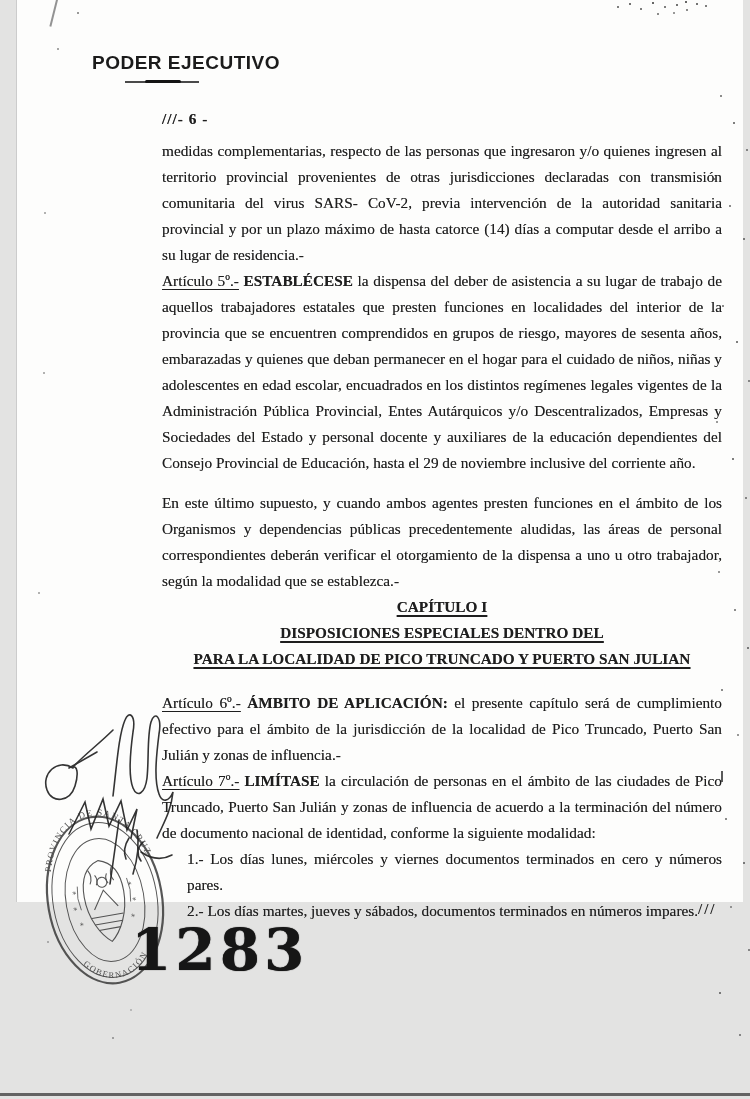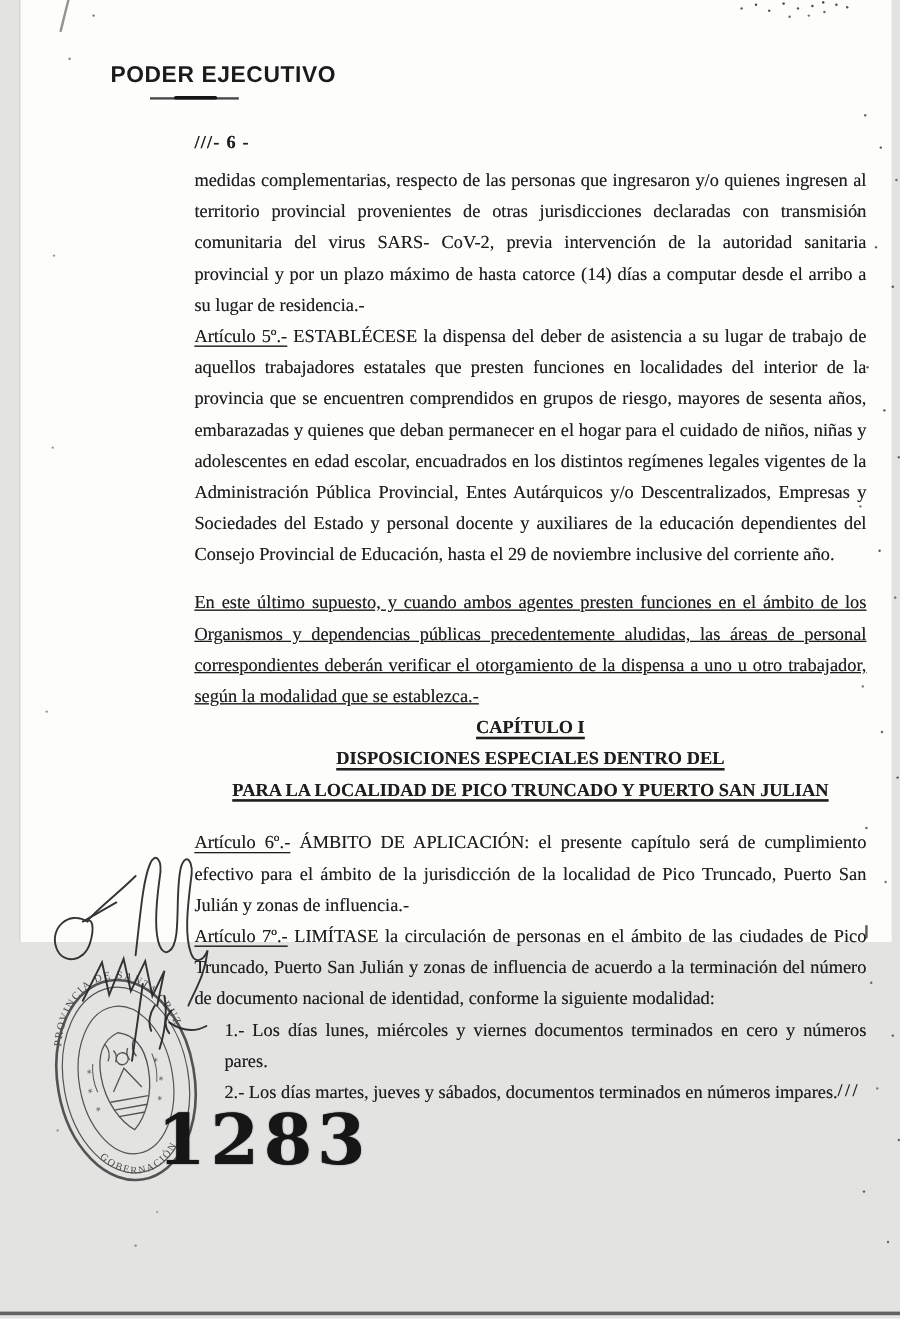--- a/index.html
+++ b/index.html
@@ -2,21 +2,21 @@
 <html><head>
 <meta charset="utf-8">
 <style>
   html,body { margin:0; padding:0; }
   .stage {
     position:relative; width:750px; height:1099px; overflow:hidden;
     background:#e3e3e2;
     font-family:"Liberation Serif","DejaVu Serif",serif;
   }
   .paper {
-    position:absolute; left:16px; top:0; width:726px; height:785px;
+    position:absolute; left:16px; top:0; width:726px; height:902px;
     background:#fdfdfc; border-left:1px solid #cccccc;
   }
   .bottom-edge {
     position:absolute; left:0; top:1093px; width:750px; height:3px;
     background:#636363;
   }
   
   .hdr {
     position:absolute; left:75px; top:52px;
     font-family:"Liberation Sans","DejaVu Sans",sans-serif;
@@ -27,27 +27,27 @@
   
   .col {
     position:absolute; left:145px; top:106px; width:560px;
     font-size:15.3px; line-height:26px; color:#1e1e1e;
     text-align:justify;
     text-shadow:0 0 .4px rgba(0,0,0,.5);
   }
   .col p { margin:0; }
   .marker { font-weight:700; letter-spacing:1px; }
   .p-intro { margin-top:6px !important; }
-  .p-sup   { margin-top:14px !important;text-decoration:underline; }
+  .p-sup   { margin-top:14px !important; }
   .chapter { margin-top:0; text-align:center; font-weight:700; }
   .chapter div { line-height:26px; }
   .chapter span { text-decoration:underline; text-underline-offset:3px; text-decoration-thickness:1.5px;margin-top:48px; }
   .art6 { margin-top:18px !important; }
   .lbl { text-decoration:underline; text-underline-offset:3px; text-decoration-thickness:1.2px; }
-  .kw  { font-weight:400; }
+  .kw  { font-weight:700; }
   .dni-list p { margin:0;padding-left:25px; }
   
   .decree-num {
     position:absolute; left:114px; top:921px;
     font-family:"DejaVu Serif","Liberation Serif",serif;
     font-weight:700; font-size:58px; line-height:1; letter-spacing:4px;
     color:#161616; text-shadow:0 0 1px #222;
   }
   
   .cont {

